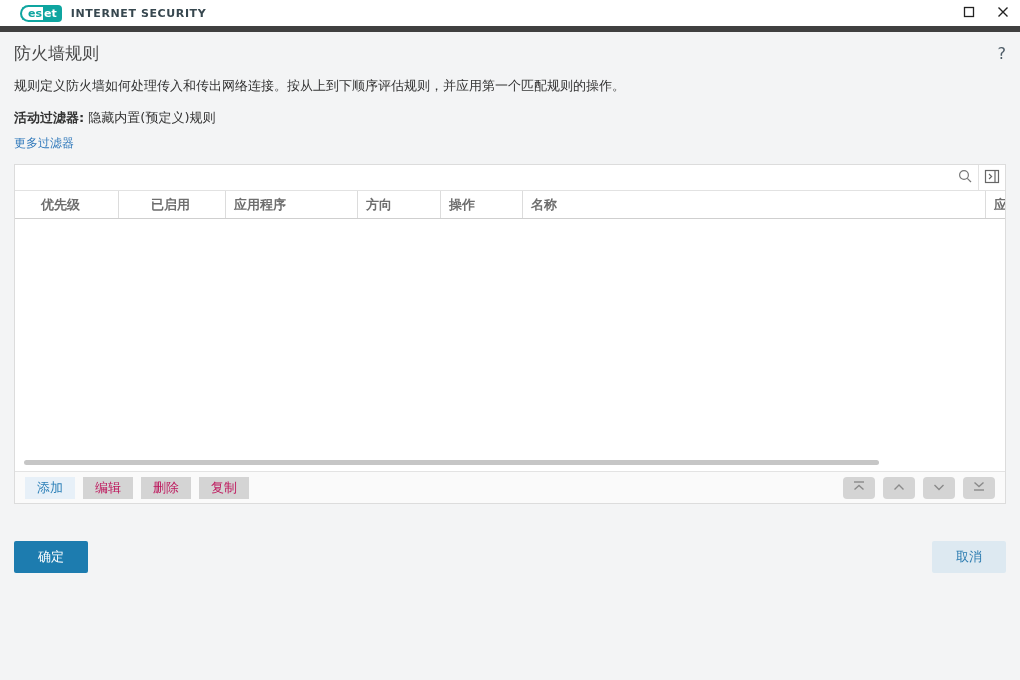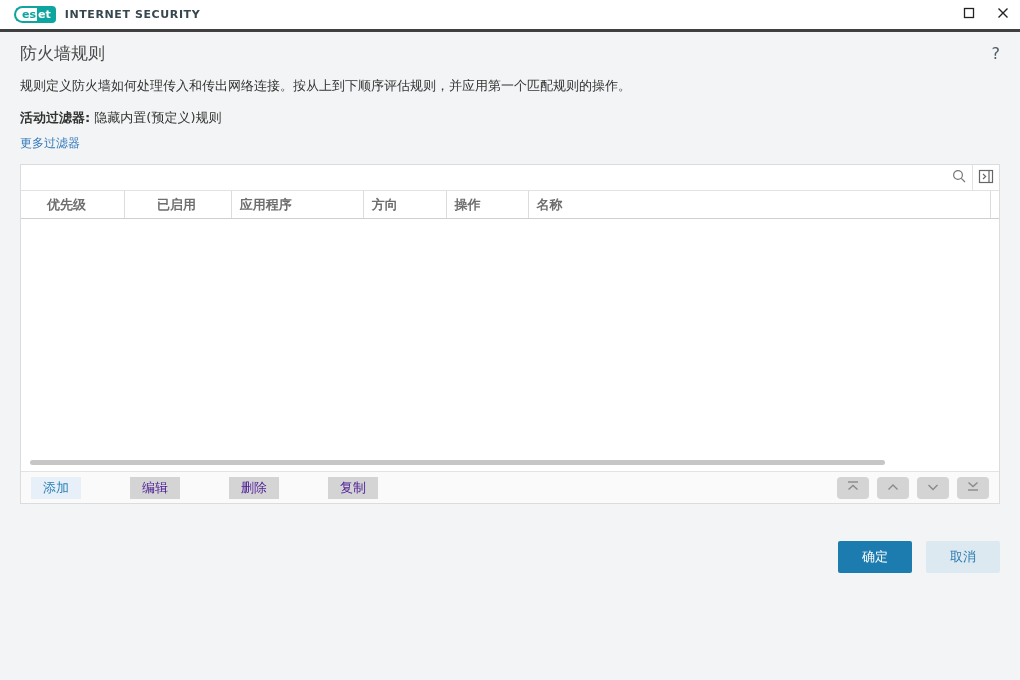--- a/index.html
+++ b/index.html
@@ -4,37 +4,37 @@
 <style>
   * { margin:0; padding:0; box-sizing:border-box; }
   html,body { width:1020px; height:680px; overflow:hidden; }
   body {
     font-family:"DejaVu Sans","Liberation Sans",sans-serif;
     background:#f3f4f5; font-size:13px; color:#333;
   }
   
   .titlebar {
     height:32px; background:#ffffff; display:flex; align-items:center;
-    padding-left:14px; border-bottom:3px solid #404040;
+    padding-left:20px; border-bottom:6px solid #404040;
   }
   .logo { display:inline-flex; align-items:stretch; height:17px; font-size:11px; font-weight:700; line-height:13px; }
   .logo-es {
     border:2px solid #0ea5a0; border-right:none; color:#0ea5a0;
     border-radius:9px 0 0 9px; padding:0 1px 0 6px; display:flex; align-items:center;
   }
   .logo-et {
     background:#0ea5a0; color:#fff; border-radius:0 4px 4px 0;
     padding:0 5px 0 1px; display:flex; align-items:center;text-align:right;
   }
   .brand-text { margin-left:9px; font-size:11px; font-weight:700; color:#37474f; letter-spacing:.6px; }
   .win-controls { margin-left:auto; display:flex; height:100%; }
   .win-btn { width:34px; height:100%; display:flex; align-items:center; justify-content:center;
              background:none; border:none; cursor:pointer; }
   
-  .content { padding:0 20px; position:relative; }
+  .content { padding:0 14px; position:relative; }
   .page-header { position:relative; margin-top:10px; height:22px; }
   .page-title { font-size:17px; font-weight:400; color:#4a4a4a; }
   .help-q { position:absolute; right:0; top:2px; font-size:16px; color:#4d5b66; cursor:pointer; }
   .desc { margin-top:13px; font-size:13px; color:#333; }
   .filter-line { margin-top:14px; font-size:13px; color:#333; }
   .filter-line b { font-weight:700; }
   .more-filters { display:inline-block; margin-top:8px; font-size:12px; color:#2f78bb; text-decoration:none; cursor:pointer; }
   
   .panel { margin-top:12px; height:340px; background:#fff; border:1px solid #dcdcdc;
            display:flex; flex-direction:column; }
@@ -57,26 +57,26 @@
   .hcell.c6 { flex:1; border-right:none; }
   .table-body { flex:1; background:#fff; }
   .hscroll { height:16px; position:relative; }
   .hscroll-thumb { position:absolute; left:9px; top:5px; width:855px; height:5px;
                    background:#c6c6c6; border-radius:3px; cursor:pointer; }
   .toolbar { height:32px; border-top:1px solid #e3e3e3; background:#fafafa;
              display:flex; align-items:center; padding:0 10px; gap:8px; }
   .tb-btn { height:22px; padding:0 12px; border:none; border-radius:0; font-size:13px;
             font-family:inherit; cursor:pointer; }
   .tb-btn.primary { background:#e7f0f8; color:#2d80b8; }
-  .tb-btn.disabled { background:#d4d4d4; color:#4c1d95; cursor:default;margin-left:41px; }
+  .tb-btn.disabled { background:#d4d4d4; color:#be185d; cursor:default; }
   .tb-spacer { margin-left:auto; }
   .arrow-btn { width:32px; height:22px; background:#d4d4d4; border:none; border-radius:4px;
                display:flex; align-items:center; justify-content:center; cursor:default; }
   
-  .footer { margin-top:37px; display:flex; justify-content:flex-end; gap:14px; }
+  .footer { margin-top:37px; display:flex; justify-content:space-between; gap:14px; }
   .f-btn { width:74px; height:32px; border:none; border-radius:2px; font-size:13px;
            font-family:inherit; cursor:pointer; }
   .f-btn.ok { background:#1d7caf; color:#ffffff; }
   .f-btn.cancel { background:#dde9f1; color:#2a7bb0; }
 </style>
 </head>
 <body>
 
 <div>
 

